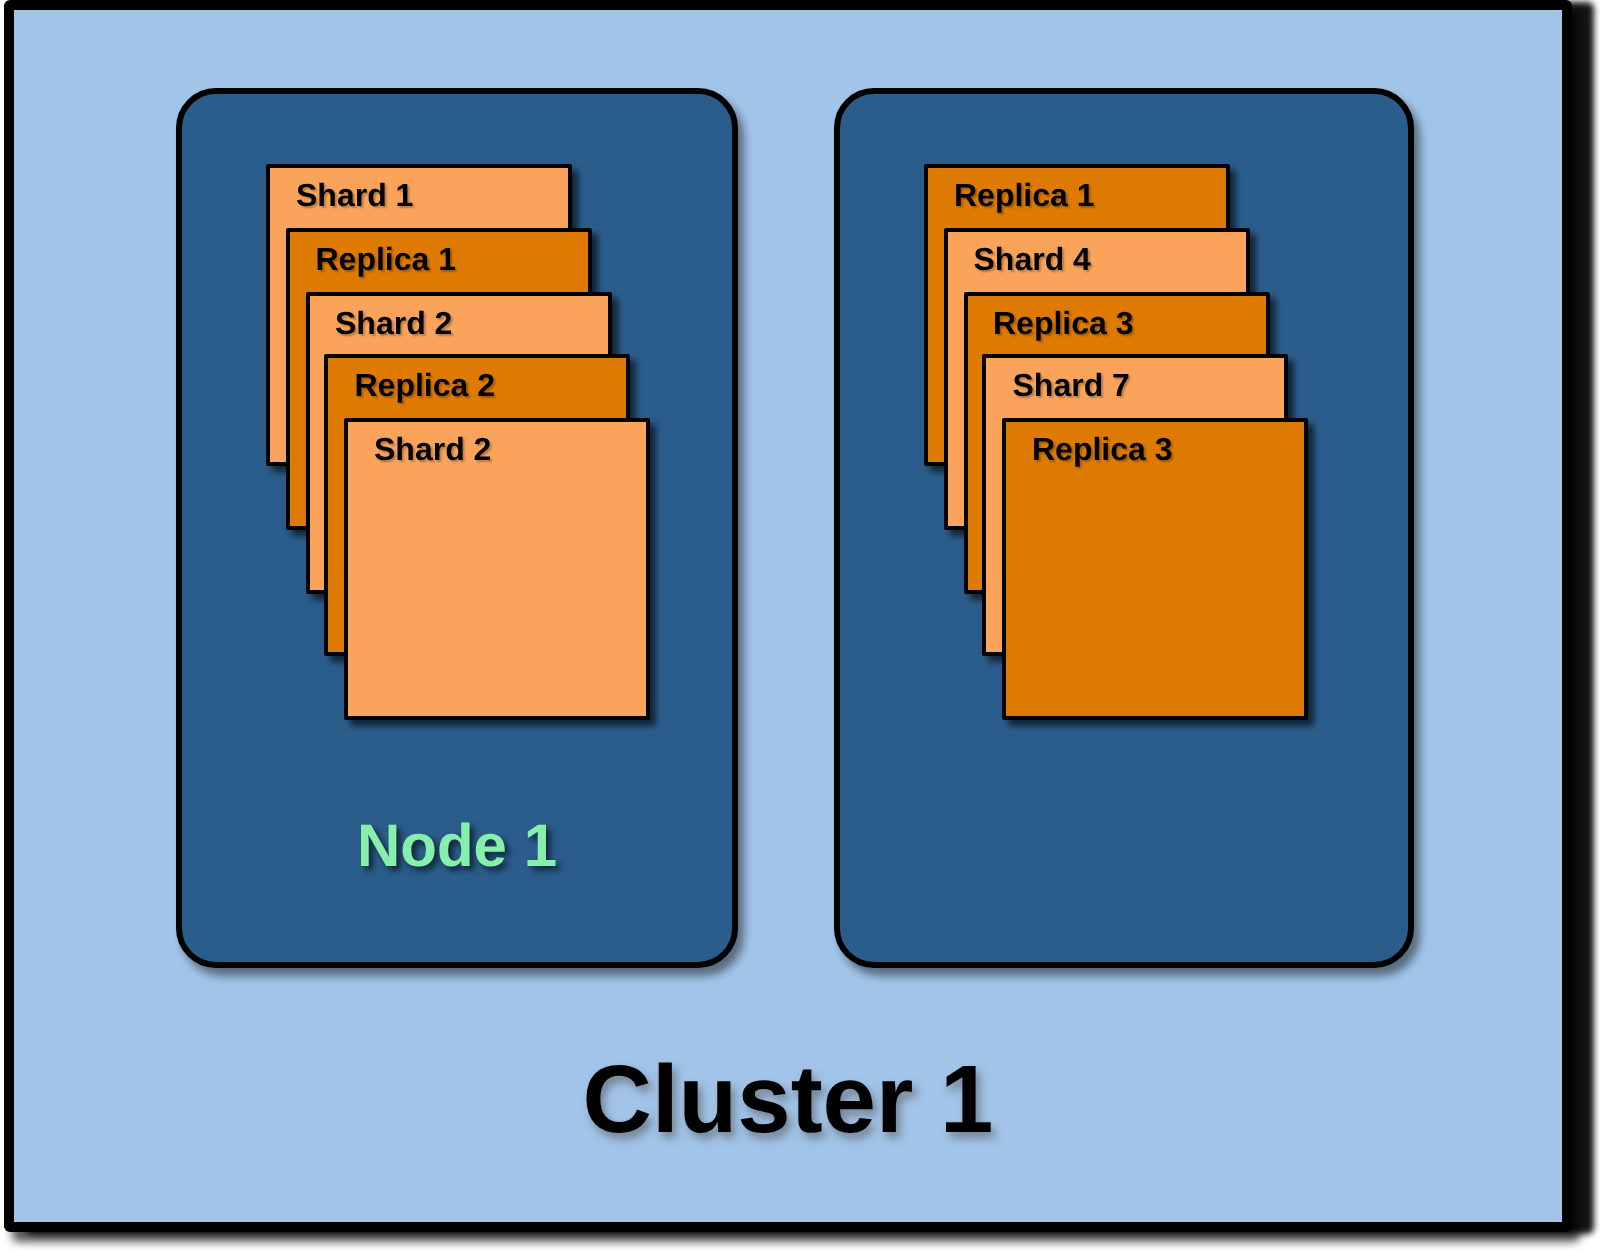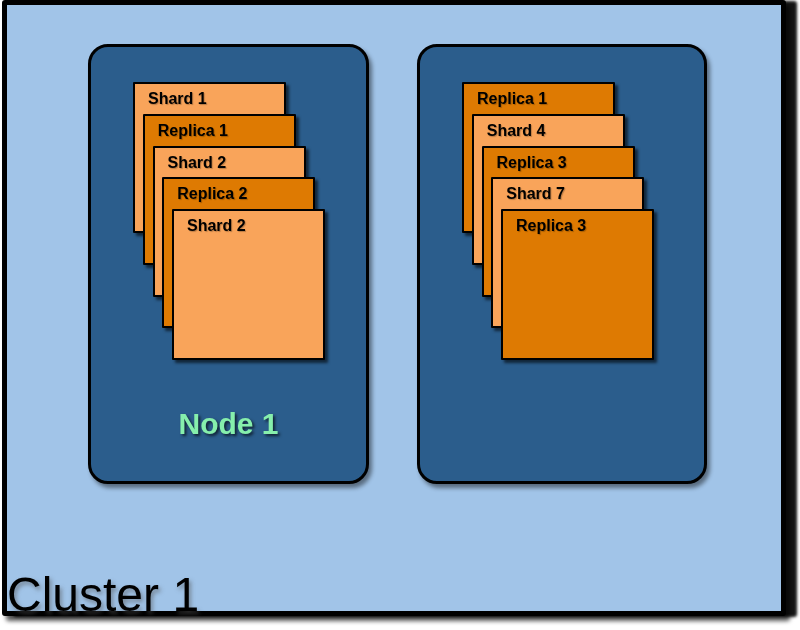--- a/index.html
+++ b/index.html
@@ -66,26 +66,26 @@
     font-size: 30px;
     line-height: 42px;
     font-weight: bold;
     color: #86efac;
     text-shadow: 2px 2px 3px rgba(0,0,0,0.65);
   }
   .cluster-label {
     position: absolute;
     left: 0; right: 0;
     top: 518px;
+    text-align: center;
     font-size: 48px;
     line-height: 56px;
-    font-weight: normal;
+    font-weight: bold;
     color: #000000;
     text-shadow: 2px 3px 4px rgba(80,80,80,0.55);
-    margin-top: 44px;
   }
 </style>
 </head>
 <body>
 
 <div class="canvas">
   <div class="frame">
 
     <div class="node node-1">
       <div class="stack">

